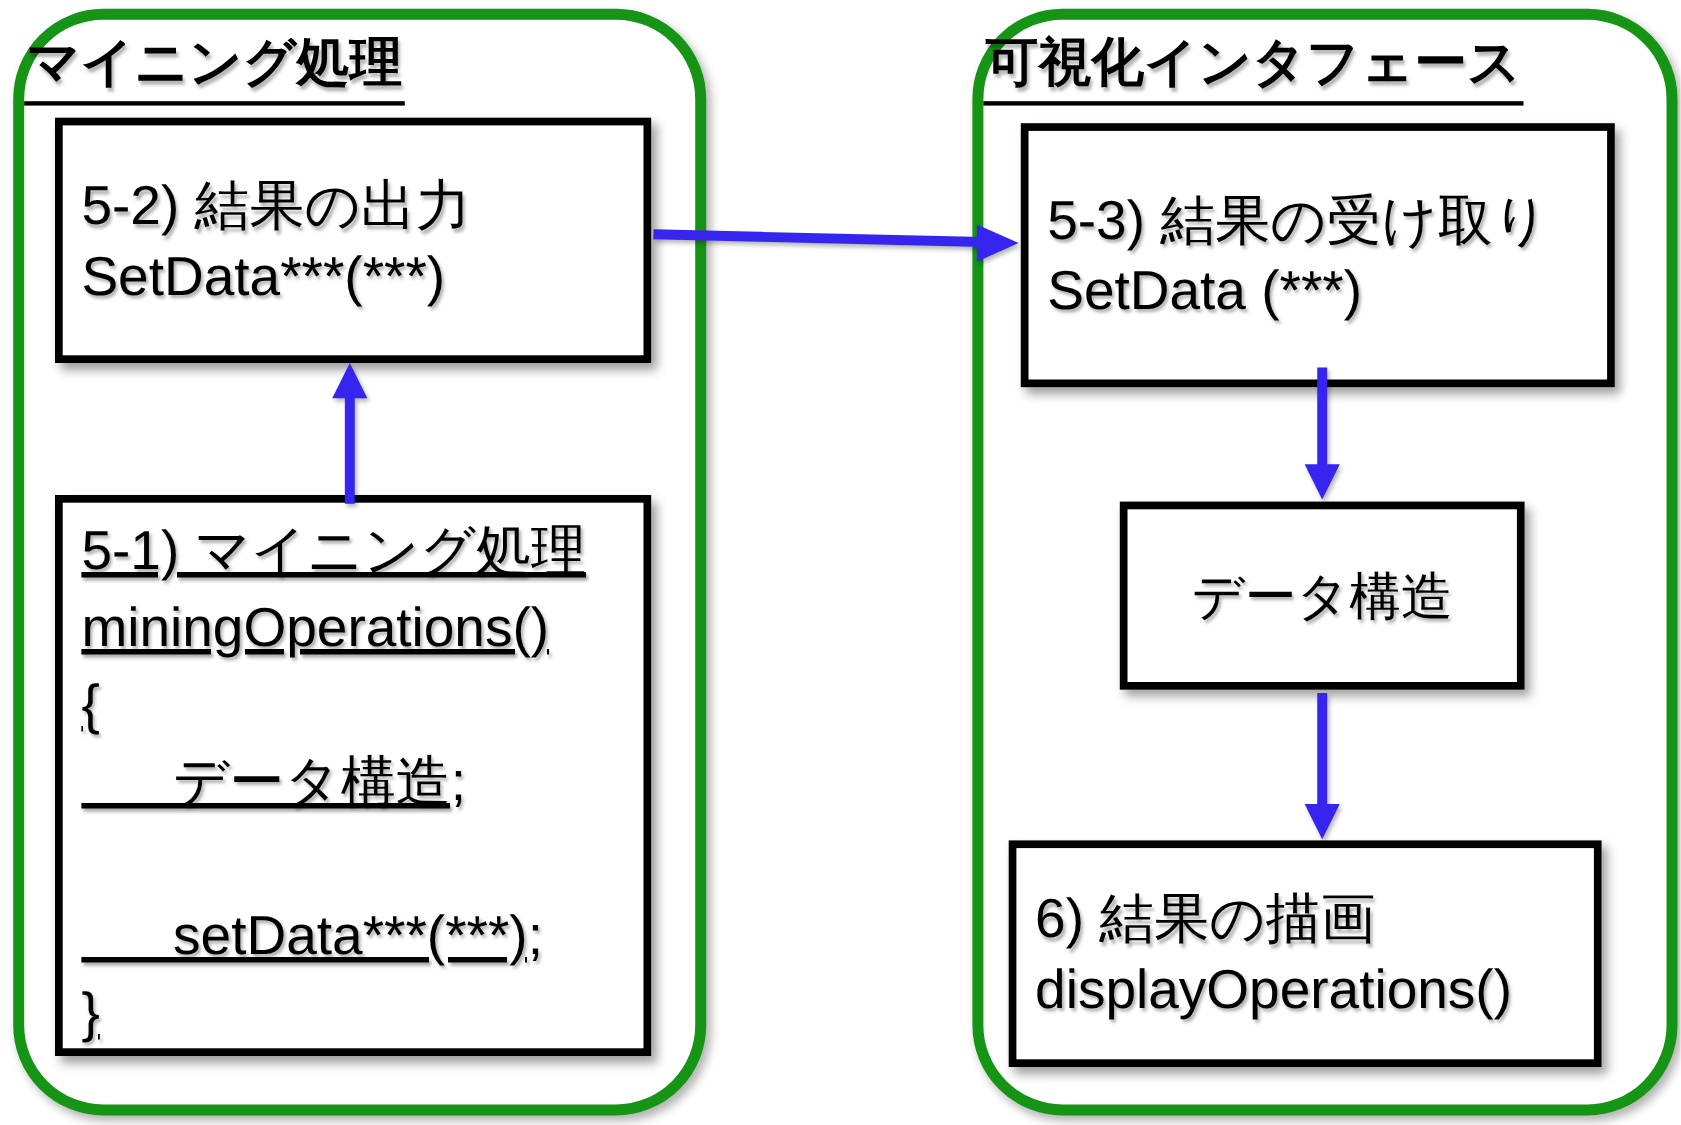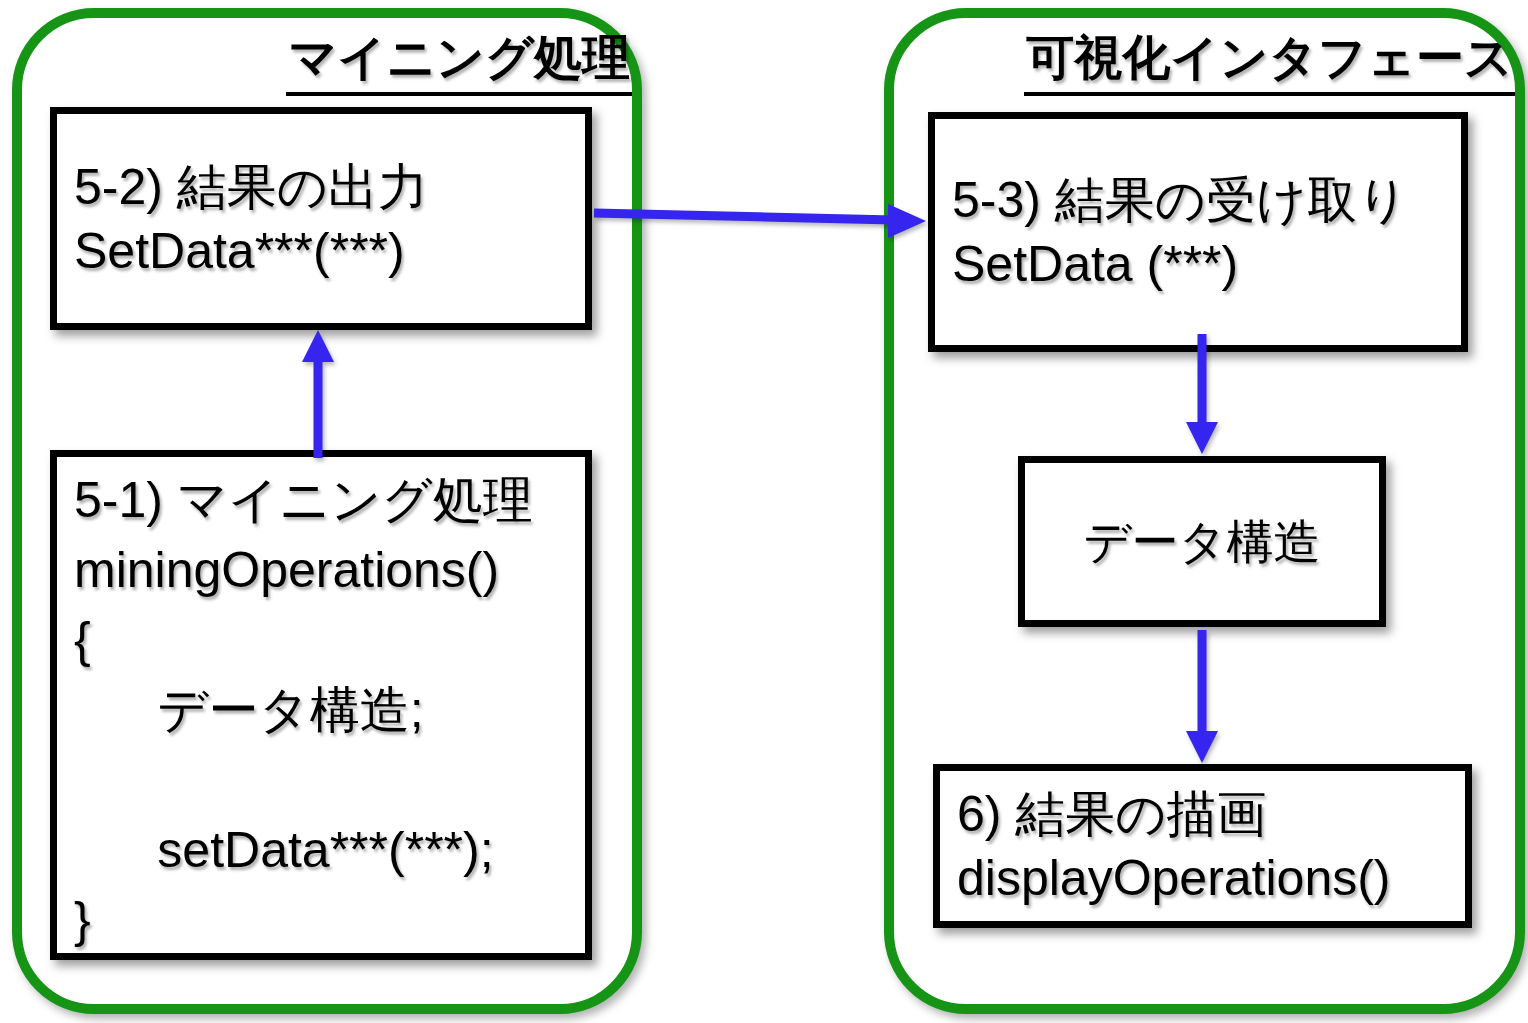--- a/index.html
+++ b/index.html
@@ -29,21 +29,21 @@
     background: var(--background);
     box-shadow: 4px 5px 9px rgba(0,0,0,0.30);
   }
   .group-left  { left: 12px;  top: 8px; width: 630px; height: 1006px; }
   .group-right { left: 884px; top: 8px; width: 641px; height: 1006px; }
 
   .group-title {
     position: absolute;
     left: 0; right: 0;
     top: 8px;
-    text-align: right;
+    text-align: left;
     font-size: 48px;
     font-weight: 700;
     line-height: 64px;
     text-shadow: 2px 3px 3px rgba(0,0,0,0.30);
   }
   .group-title .title-text {
     display: inline-block;
     border-bottom: 4px solid var(--box-border);
     padding: 0 2px 2px 2px;
   }
@@ -64,27 +64,27 @@
     font-size: 50px;
     line-height: 64px;
     min-height: 64px;
     white-space: pre;
     text-shadow: 2px 3px 3px rgba(0,0,0,0.32);
   }
 
   
   .output-box { left: 28px; top: 89px;  width: 542px; height: 223px; }
   .mining-box { left: 28px; top: 432px; width: 542px; height: 510px; justify-content: flex-start; padding-top: 8px; }
-  .mining-box .line { line-height: 70px; min-height: 70px; }
+  .mining-box .line { line-height: 70px; min-height: 70px; text-decoration: underline; }
 
   
   .receive-box        { left: 34px;  top: 94px;  width: 540px; height: 240px; }
   .data-structure-box { left: 124px; top: 438px; width: 368px; height: 171px; padding: 0; align-items: center; }
   .data-structure-box .line { font-size: 47px; }
-  .display-box        { left: 39px;  top: 746px; width: 539px; height: 164px; }
+  .display-box        { left: 23px;  top: 746px; width: 539px; height: 206px; }
 
   
   .arrows-overlay {
     position: absolute;
     left: 0; top: 0;
     width: 1528px;
     height: 1023px;
     pointer-events: none;
   }
   .arrows-overlay g { filter: drop-shadow(2px 3px 2px rgba(0,0,0,0.28)); }

